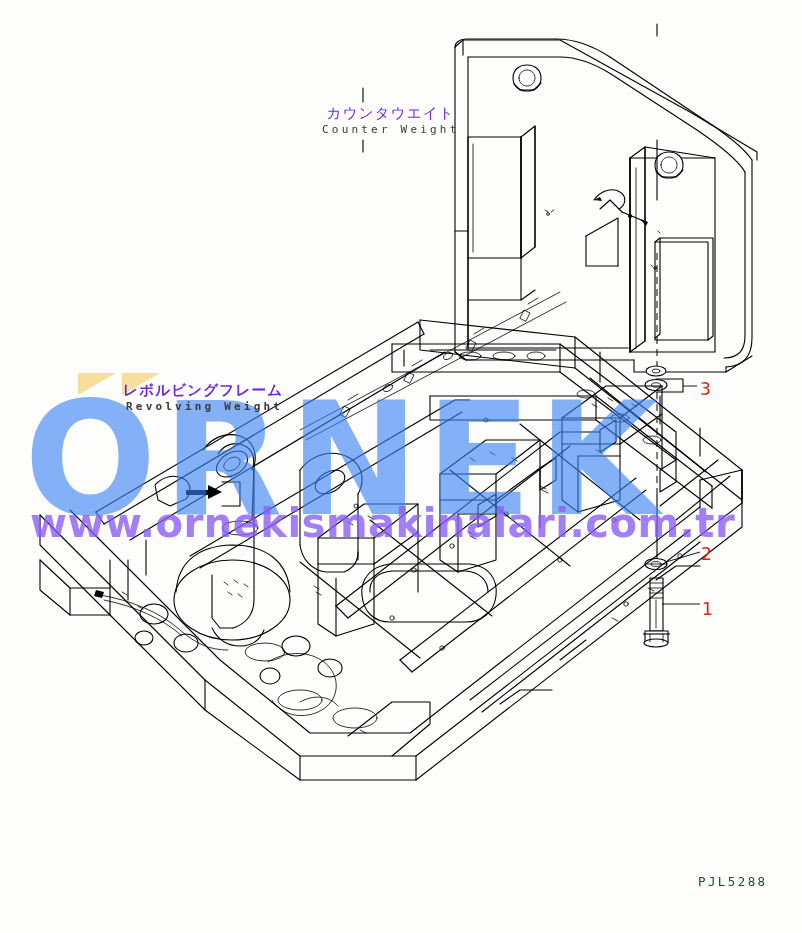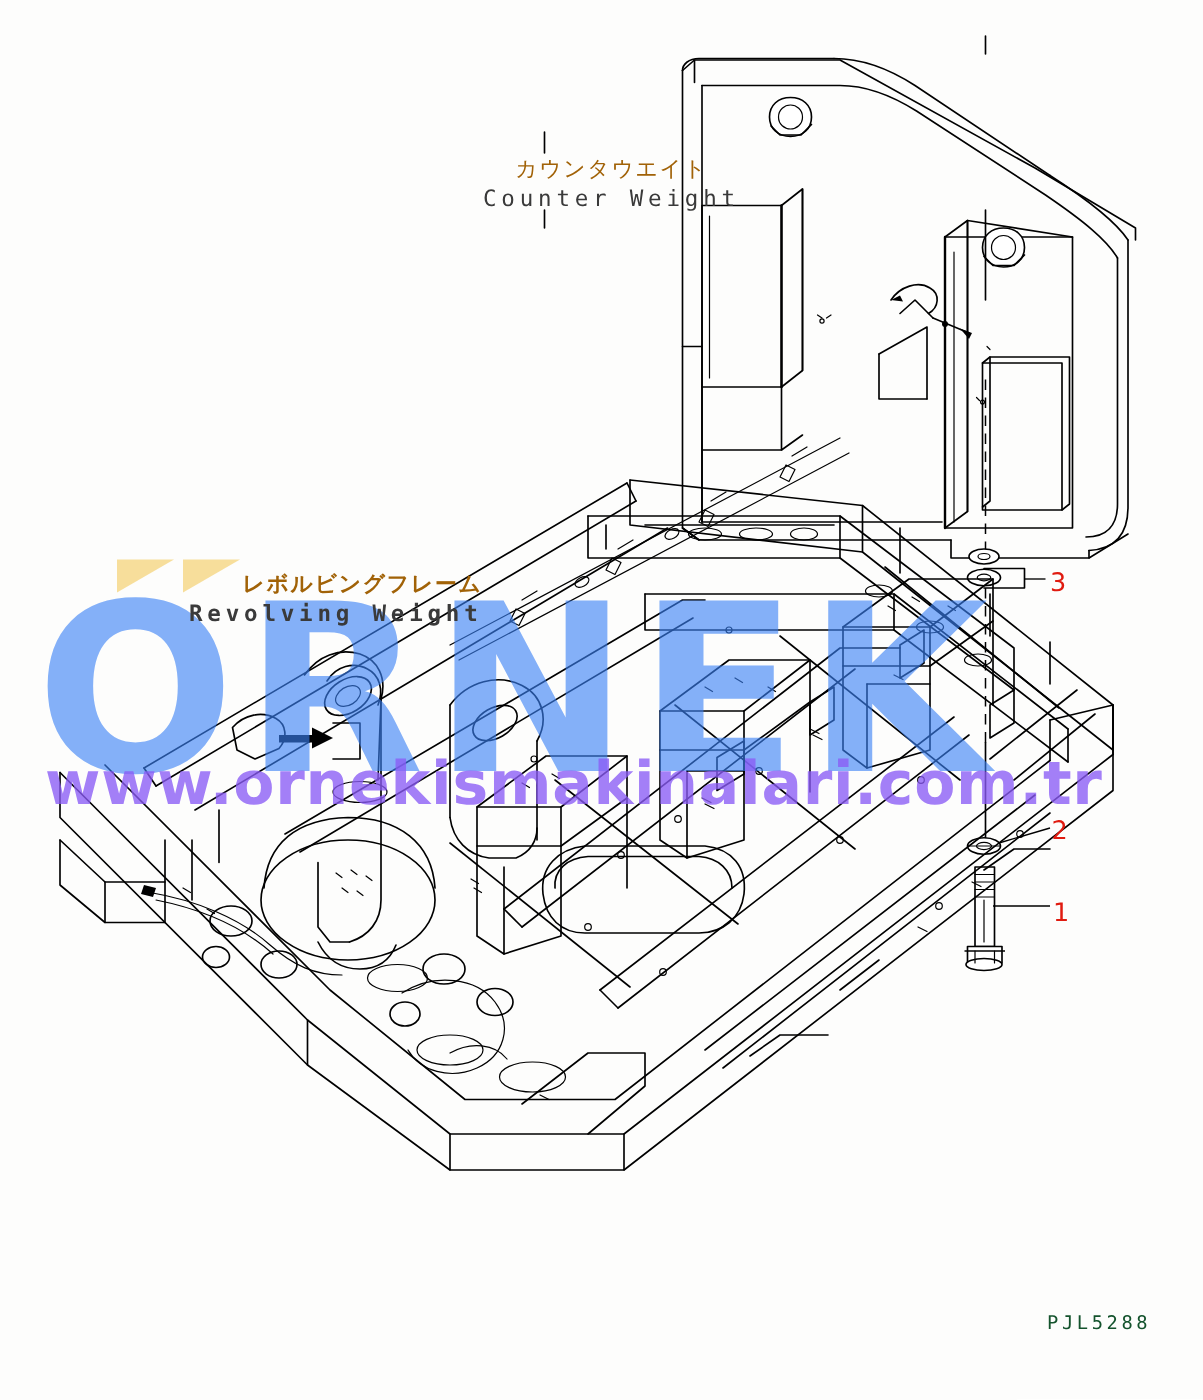--- a/index.html
+++ b/index.html
@@ -28,25 +28,25 @@
     text-align: center;
     color: #1a1a1a;
     line-height: 1.25;
     white-space: nowrap;
     pointer-events: none;
   }
   .label-jp {
     font-family: "DejaVu Sans", sans-serif;
     font-size: 14.5px;
     letter-spacing: 1.2px;
-    color: #a16207;
+    color: #6d28d9;
   }
   .label-en {
     font-family: "DejaVu Sans Mono", monospace;
-    font-size: 15px;
+    font-size: 11px;
     letter-spacing: 3.2px;
     color: #3a3a3a;
     margin-top: 1px;
   }
   #label-counter-weight {
     left: 322px;
     top: 104px;
   }
   #label-revolving-frame {
     left: 120px;

